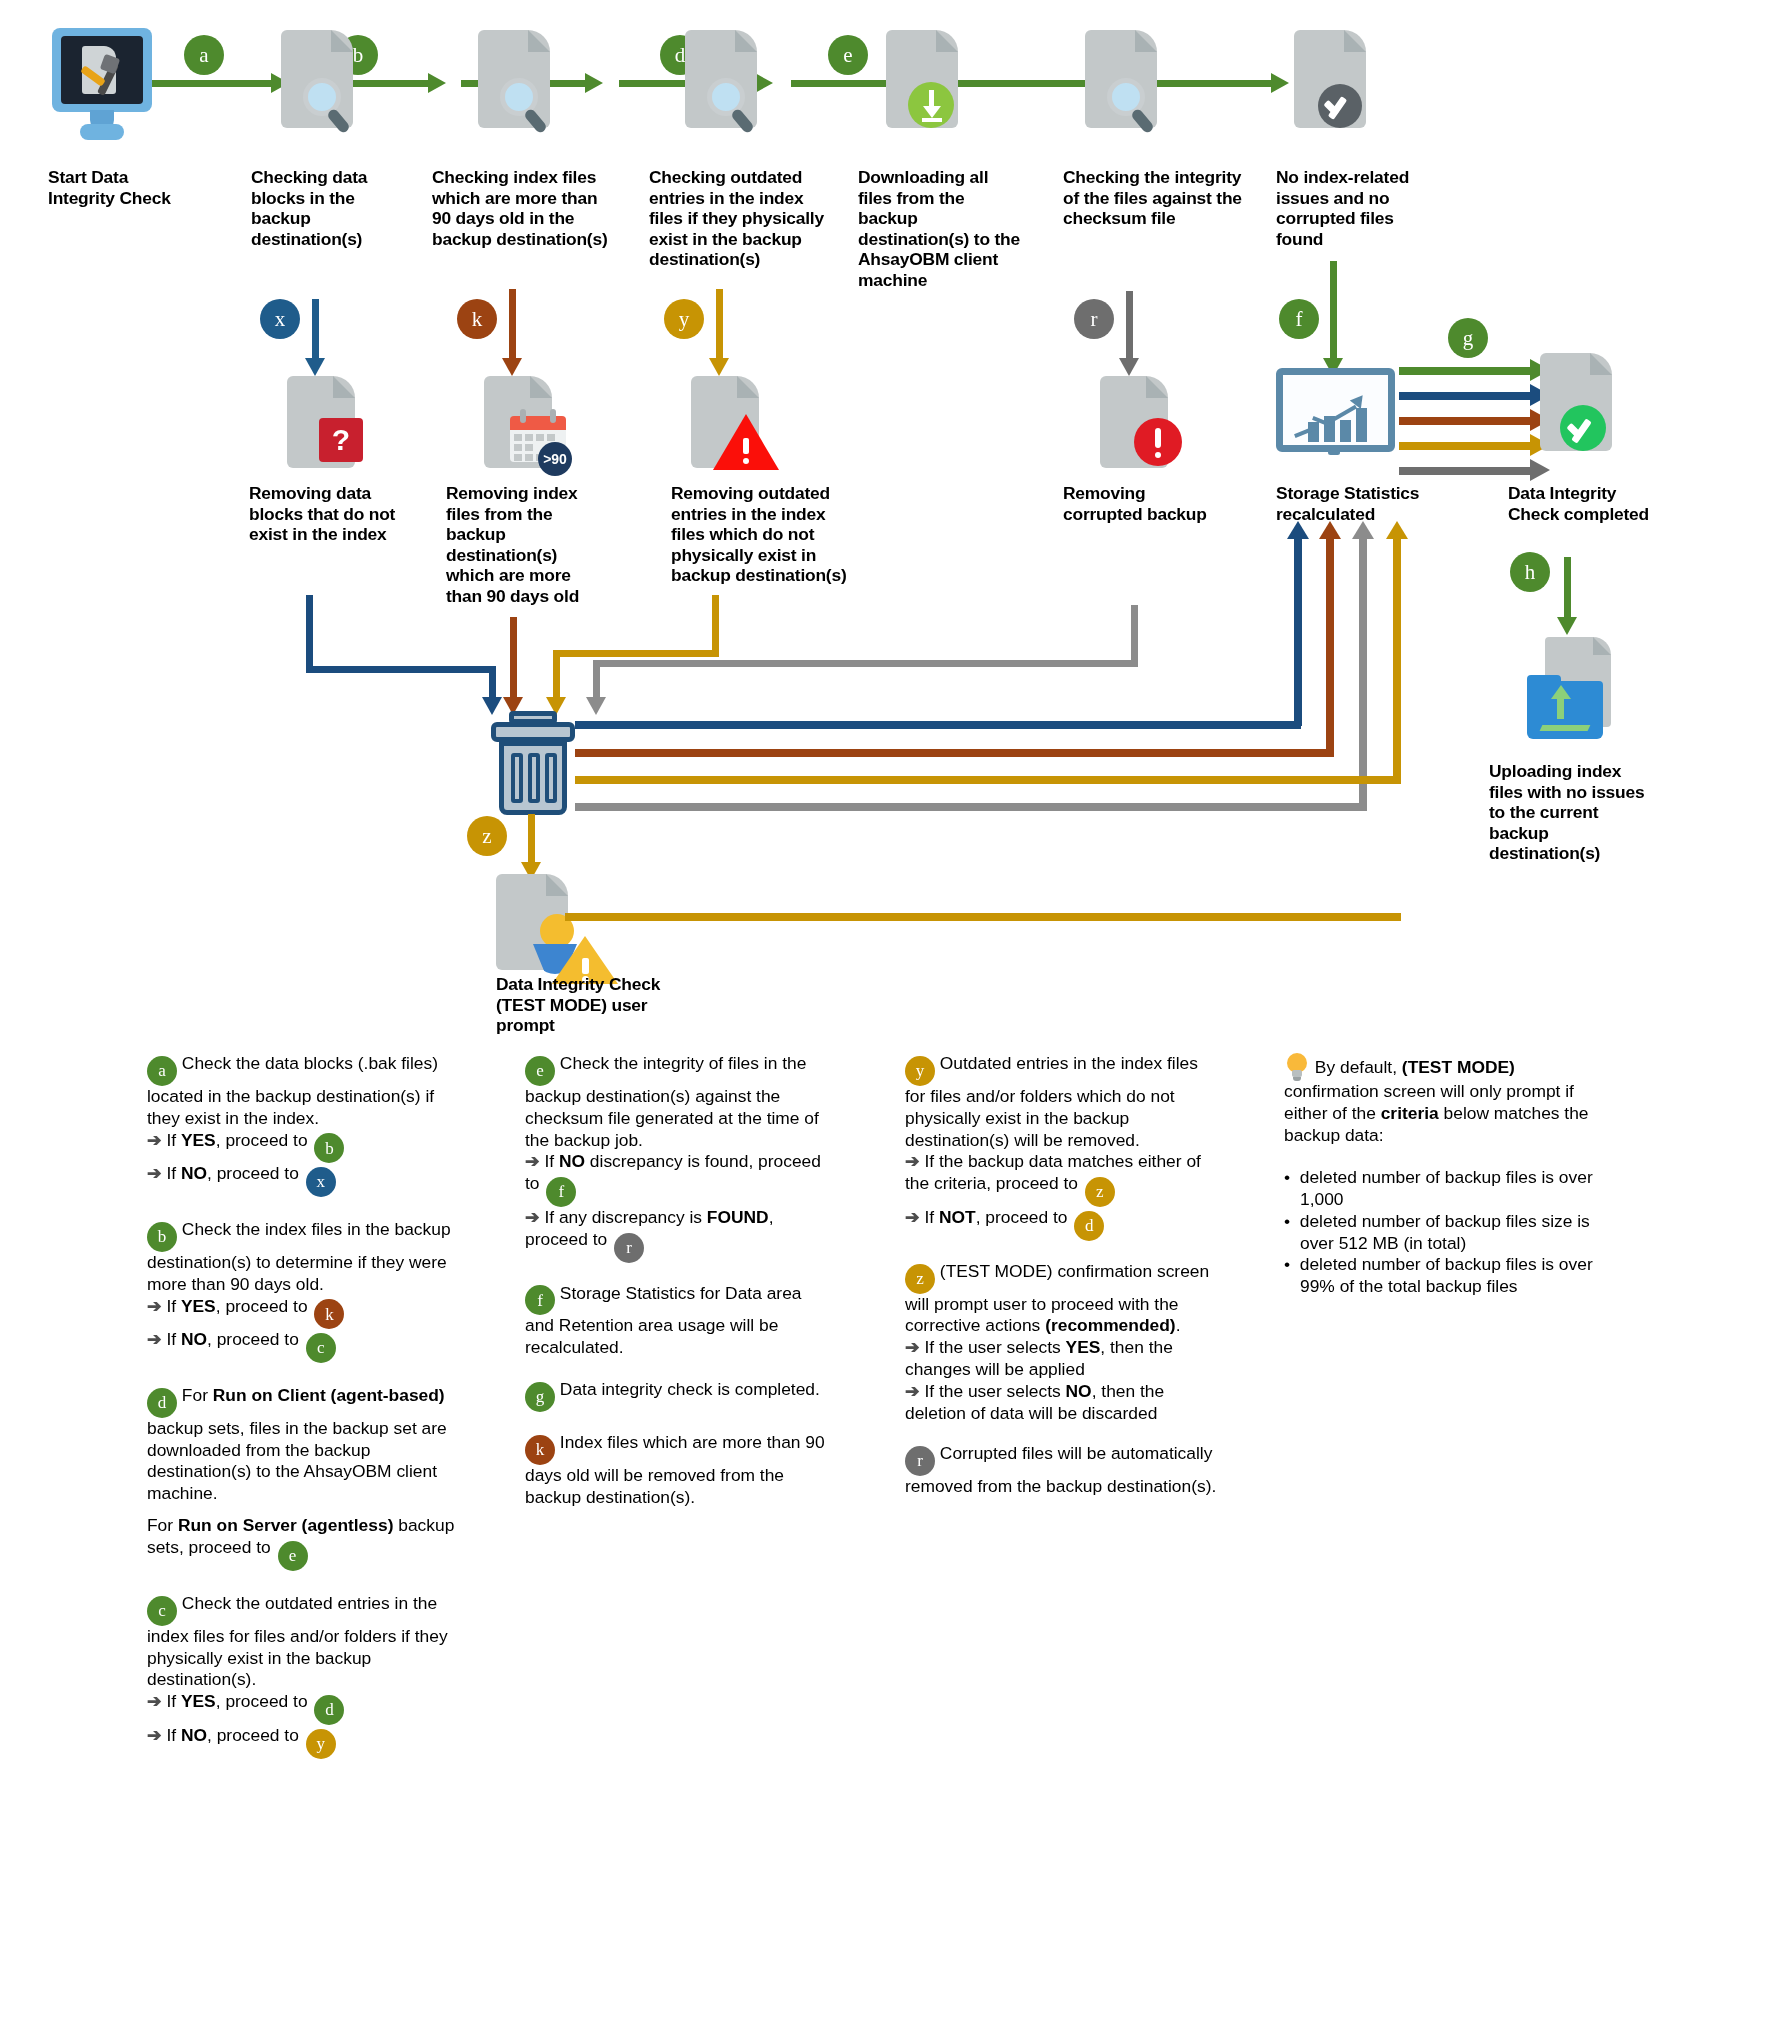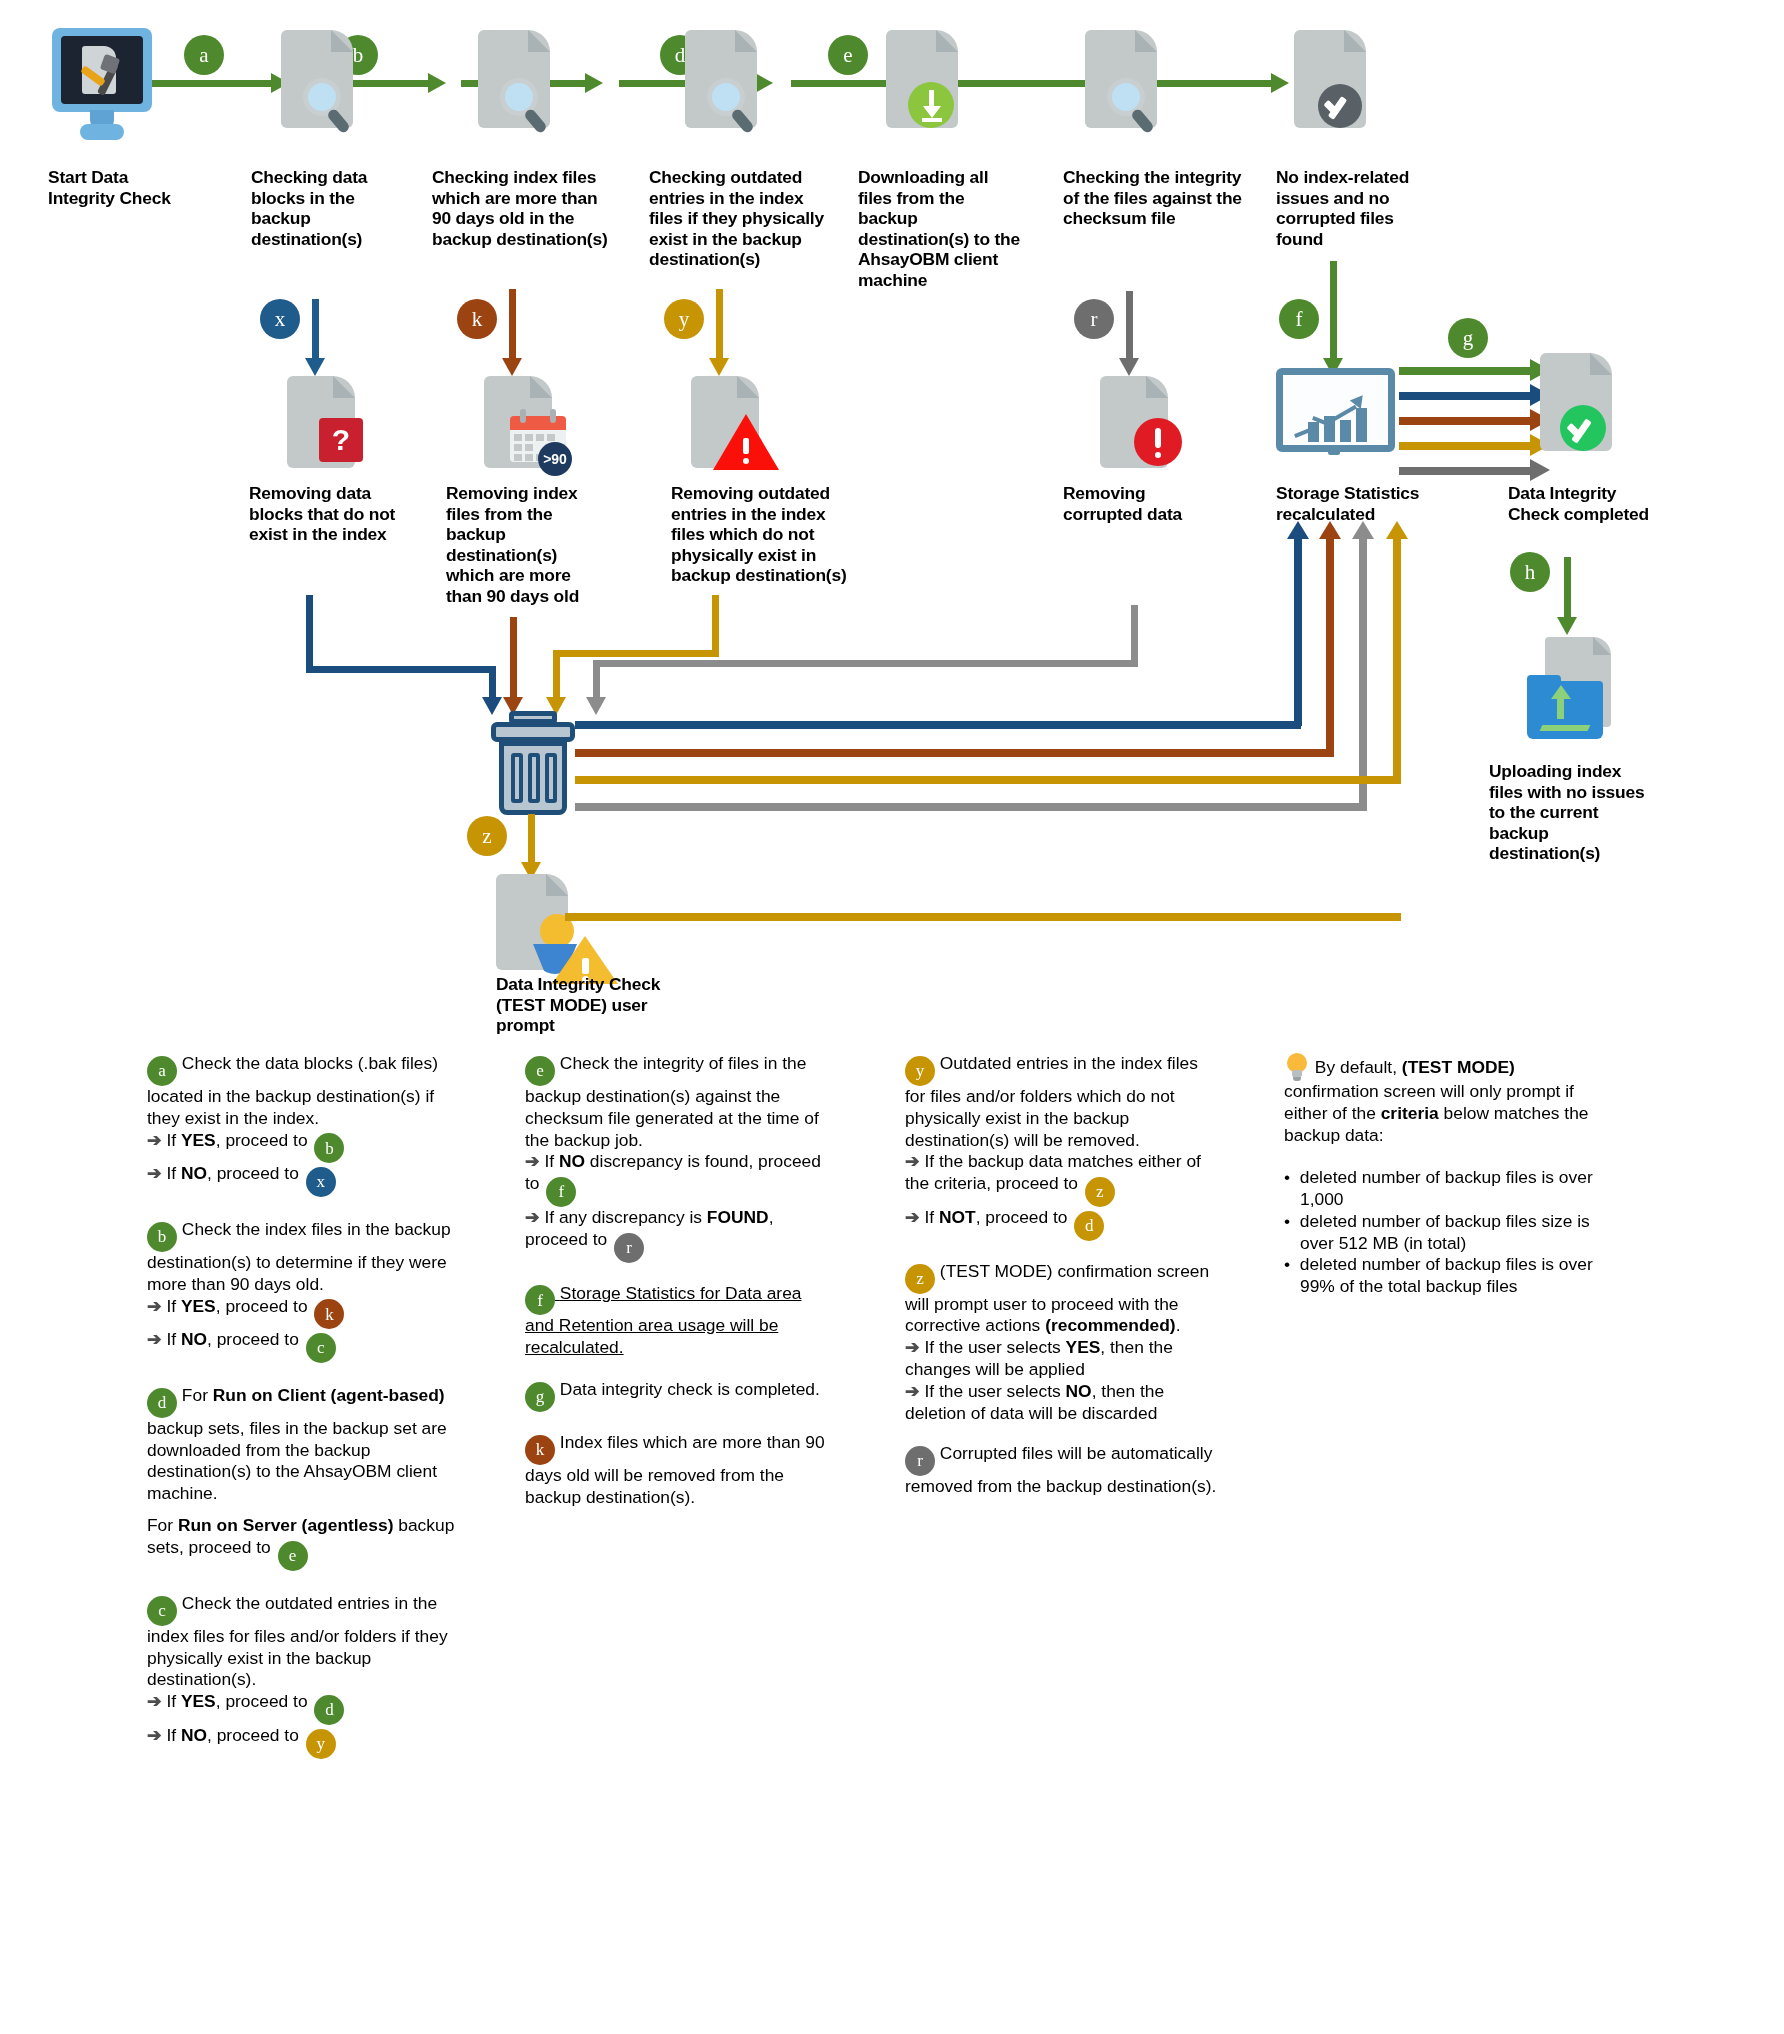--- a/index.html
+++ b/index.html
@@ -223,21 +223,21 @@
   </div>
   <div class="nlabel" style="left:671px;top:483px;width:181px;">Removing outdated entries in the index files which do not physically exist in backup destination(s)</div>
 
   <div class="doc" style="left:1100px;top:376px;width:68px;height:92px;">
     <div class="page"></div>
       <div class="fold"></div>
     <div class="abs" style="left:34px;top:42px;width:48px;height:48px;background:#e01b24;border-radius:50%;"></div>
     <div class="abs" style="left:55px;top:52px;width:6px;height:20px;background:#fff;border-radius:3px;"></div>
     <div class="abs" style="left:55px;top:76px;width:6px;height:6px;background:#fff;border-radius:50%;"></div>
   </div>
-  <div class="nlabel" style="left:1063px;top:483px;width:151px;">Removing corrupted data</div>
+  <div class="nlabel" style="left:1063px;top:483px;width:151px;">Removing corrupted backup</div>
 
   <div class="abs" style="left:1276px;top:368px;width:119px;height:92px;">
     <div class="abs" style="left:0;top:0;width:119px;height:84px;border:7px solid #5b89a8;border-radius:6px;box-sizing:border-box;background:#fbfdff;"></div>
 
     <div class="abs" style="left:32px;top:54px;width:11px;height:20px;background:#5b89a8;"></div>
     <div class="abs" style="left:48px;top:48px;width:11px;height:26px;background:#5b89a8;"></div>
     <div class="abs" style="left:64px;top:52px;width:11px;height:22px;background:#5b89a8;"></div>
     <div class="abs" style="left:80px;top:40px;width:11px;height:34px;background:#5b89a8;"></div>
 
     <div class="abs" style="left:18px;top:62px;width:22px;height:4px;background:#5b89a8;transform:rotate(-22deg);"></div>
@@ -403,21 +403,21 @@
       <div class="sub">
         <span class="arrowglyph">➔</span>
         <span>If </span><b>NO</b><span> discrepancy is found, proceed to </span><span class="inl bg-green">f</span>
       </div>
       <div class="sub">
         <span class="arrowglyph">➔</span>
         <span>If any discrepancy is </span><b>FOUND</b><span>, proceed to </span><span class="inl bg-gray">r</span>
       </div>
     </div>
 
-    <div class="lrow" style="margin-top:20px;text-decoration:underline;">
+    <div class="lrow" style="margin-top:20px;">
       <span class="lbadge bg-green">f</span>
       <span>Storage Statistics for Data area and Retention area usage will be recalculated.</span>
     </div>
 
     <div class="lrow" style="margin-top:20px;">
       <span class="lbadge bg-green">g</span>
       <span>Data integrity check is completed.</span>
     </div>
 
 

